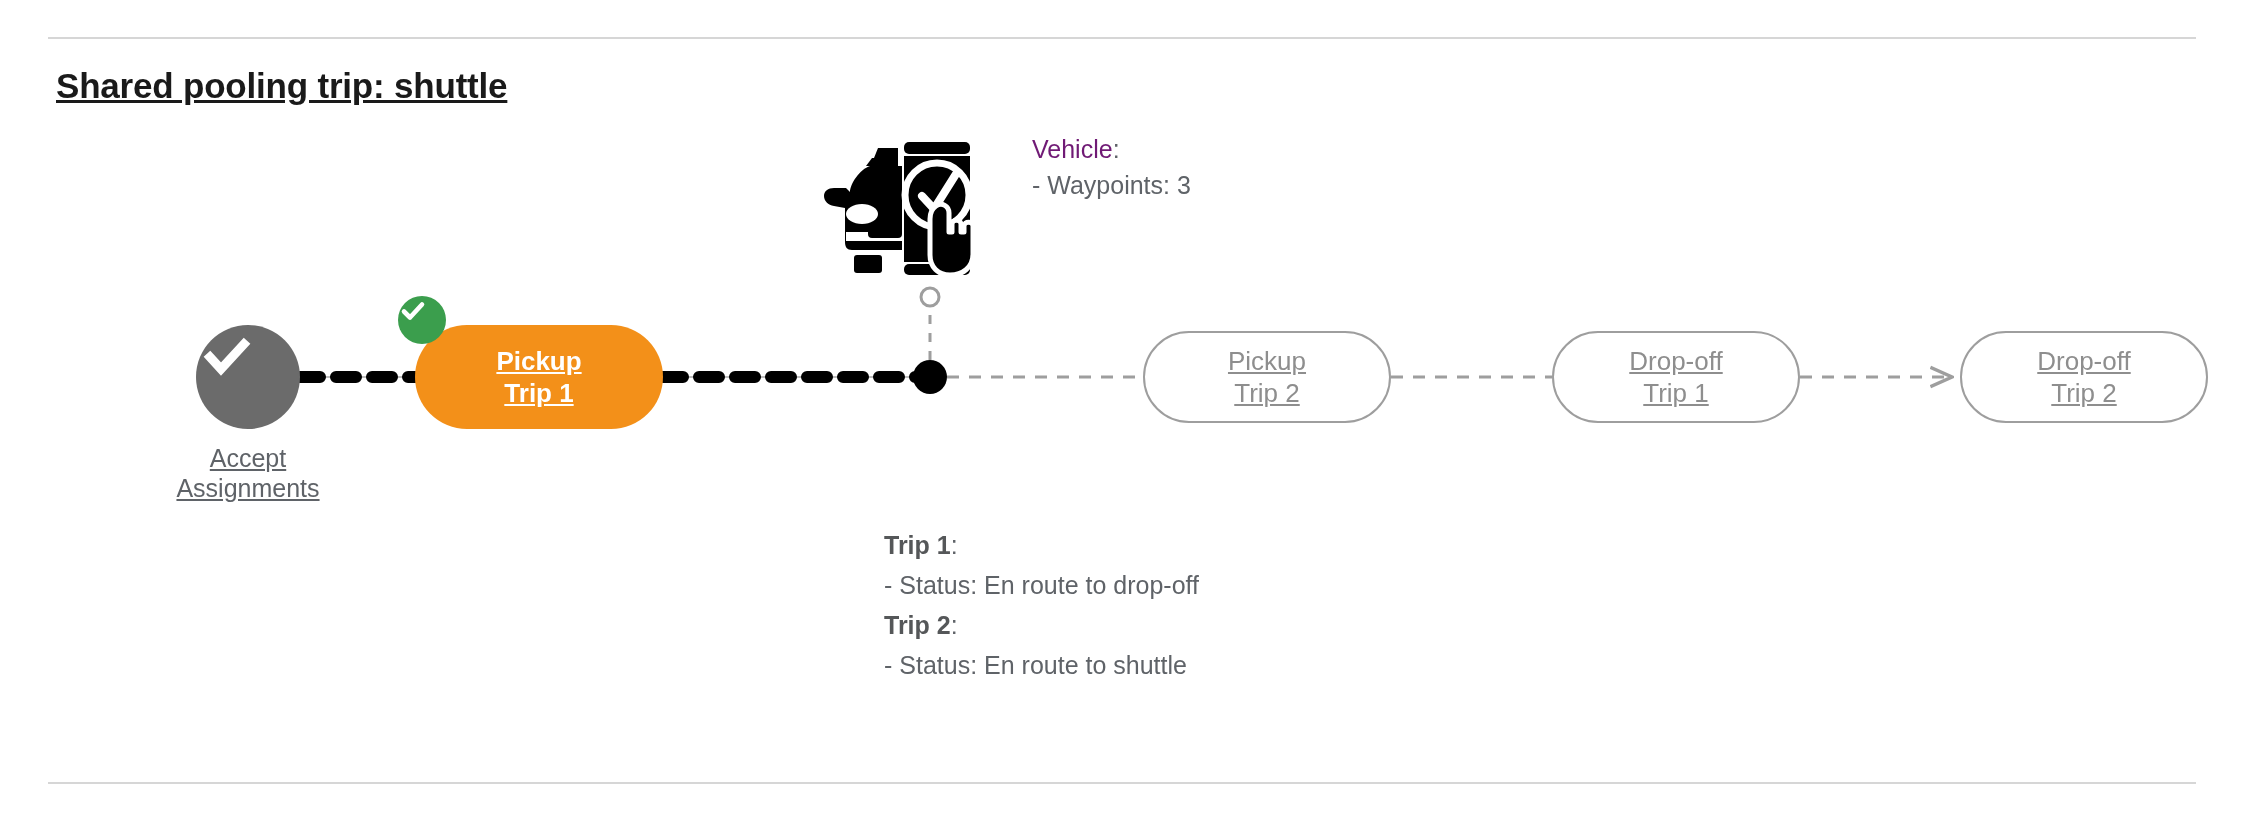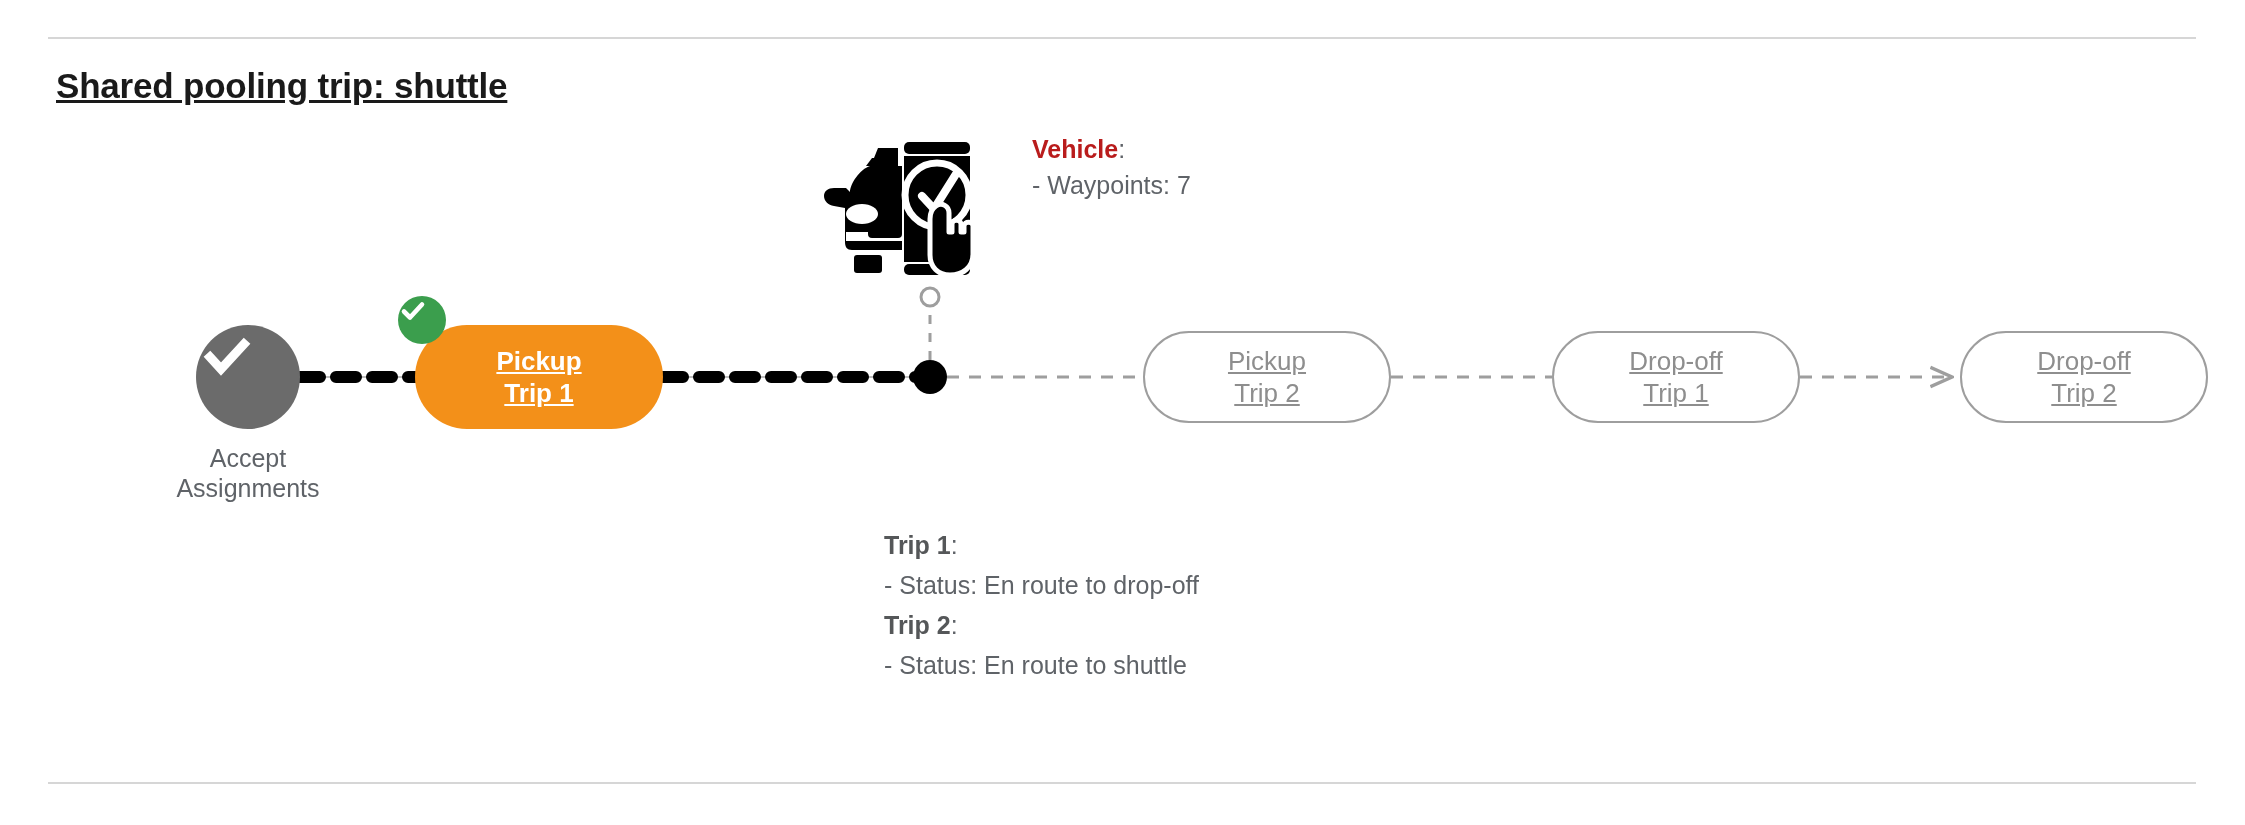--- a/index.html
+++ b/index.html
@@ -78,21 +78,21 @@
   .accept-label {
     position: absolute;
     left: 98px;
     top: 443px;
     width: 300px;
     text-align: center;
     font-size: 25px;
     color: #5f6368;
     line-height: 1.2;
   }
-  .accept-label span { display: block; }
+  .accept-label span { display: block; text-decoration: underline; }
 
   .pill-active {
     left: 415px;
     top: 325px;
     width: 248px;
     height: 104px;
     border-radius: 52px;
     background: #F39019;
     color: #ffffff;
     font-size: 26px;
@@ -139,21 +139,21 @@
   .vehicle-icon svg { display: block; }
 
   .vehicle-info {
     position: absolute;
     left: 1032px;
     top: 132px;
     font-size: 25px;
     color: #5f6368;
     line-height: 1.42;
   }
-  .vehicle-info .hdr { font-weight: 700; color: #b91c1c; }
+  .vehicle-info .hdr { font-weight: 400; color: #701a75; }
 
   
   .trips-info {
     position: absolute;
     left: 884px;
     top: 492px;
     font-size: 25px;
     color: #5f6368;
     line-height: 1.42;
     white-space: nowrap;
@@ -258,21 +258,21 @@
                  C148 99 157 99 157 104 L157 132 C157 146 146 153 134 153
                  C122 153 114 145 114 133 L114 97 C114 90 117 86 120 84 Z" stroke="#ffffff" stroke-width="5" stroke-linejoin="round"></path>
       </g>
     </svg>
   </div>
 
   <div class="vehicle-info">
     <div>
       <span class="hdr">Vehicle</span><span>:</span>
     </div>
-    <div>- Waypoints: 7</div>
+    <div>- Waypoints: 3</div>
   </div>
 
   <div class="trips-info">
     <div>
       <span class="hdr">Trip 1</span><span>:</span>
     </div>
     <div>- Status:  En route to drop-off</div>
     <div>
       <span class="hdr">Trip 2</span><span>:</span>
     </div>

